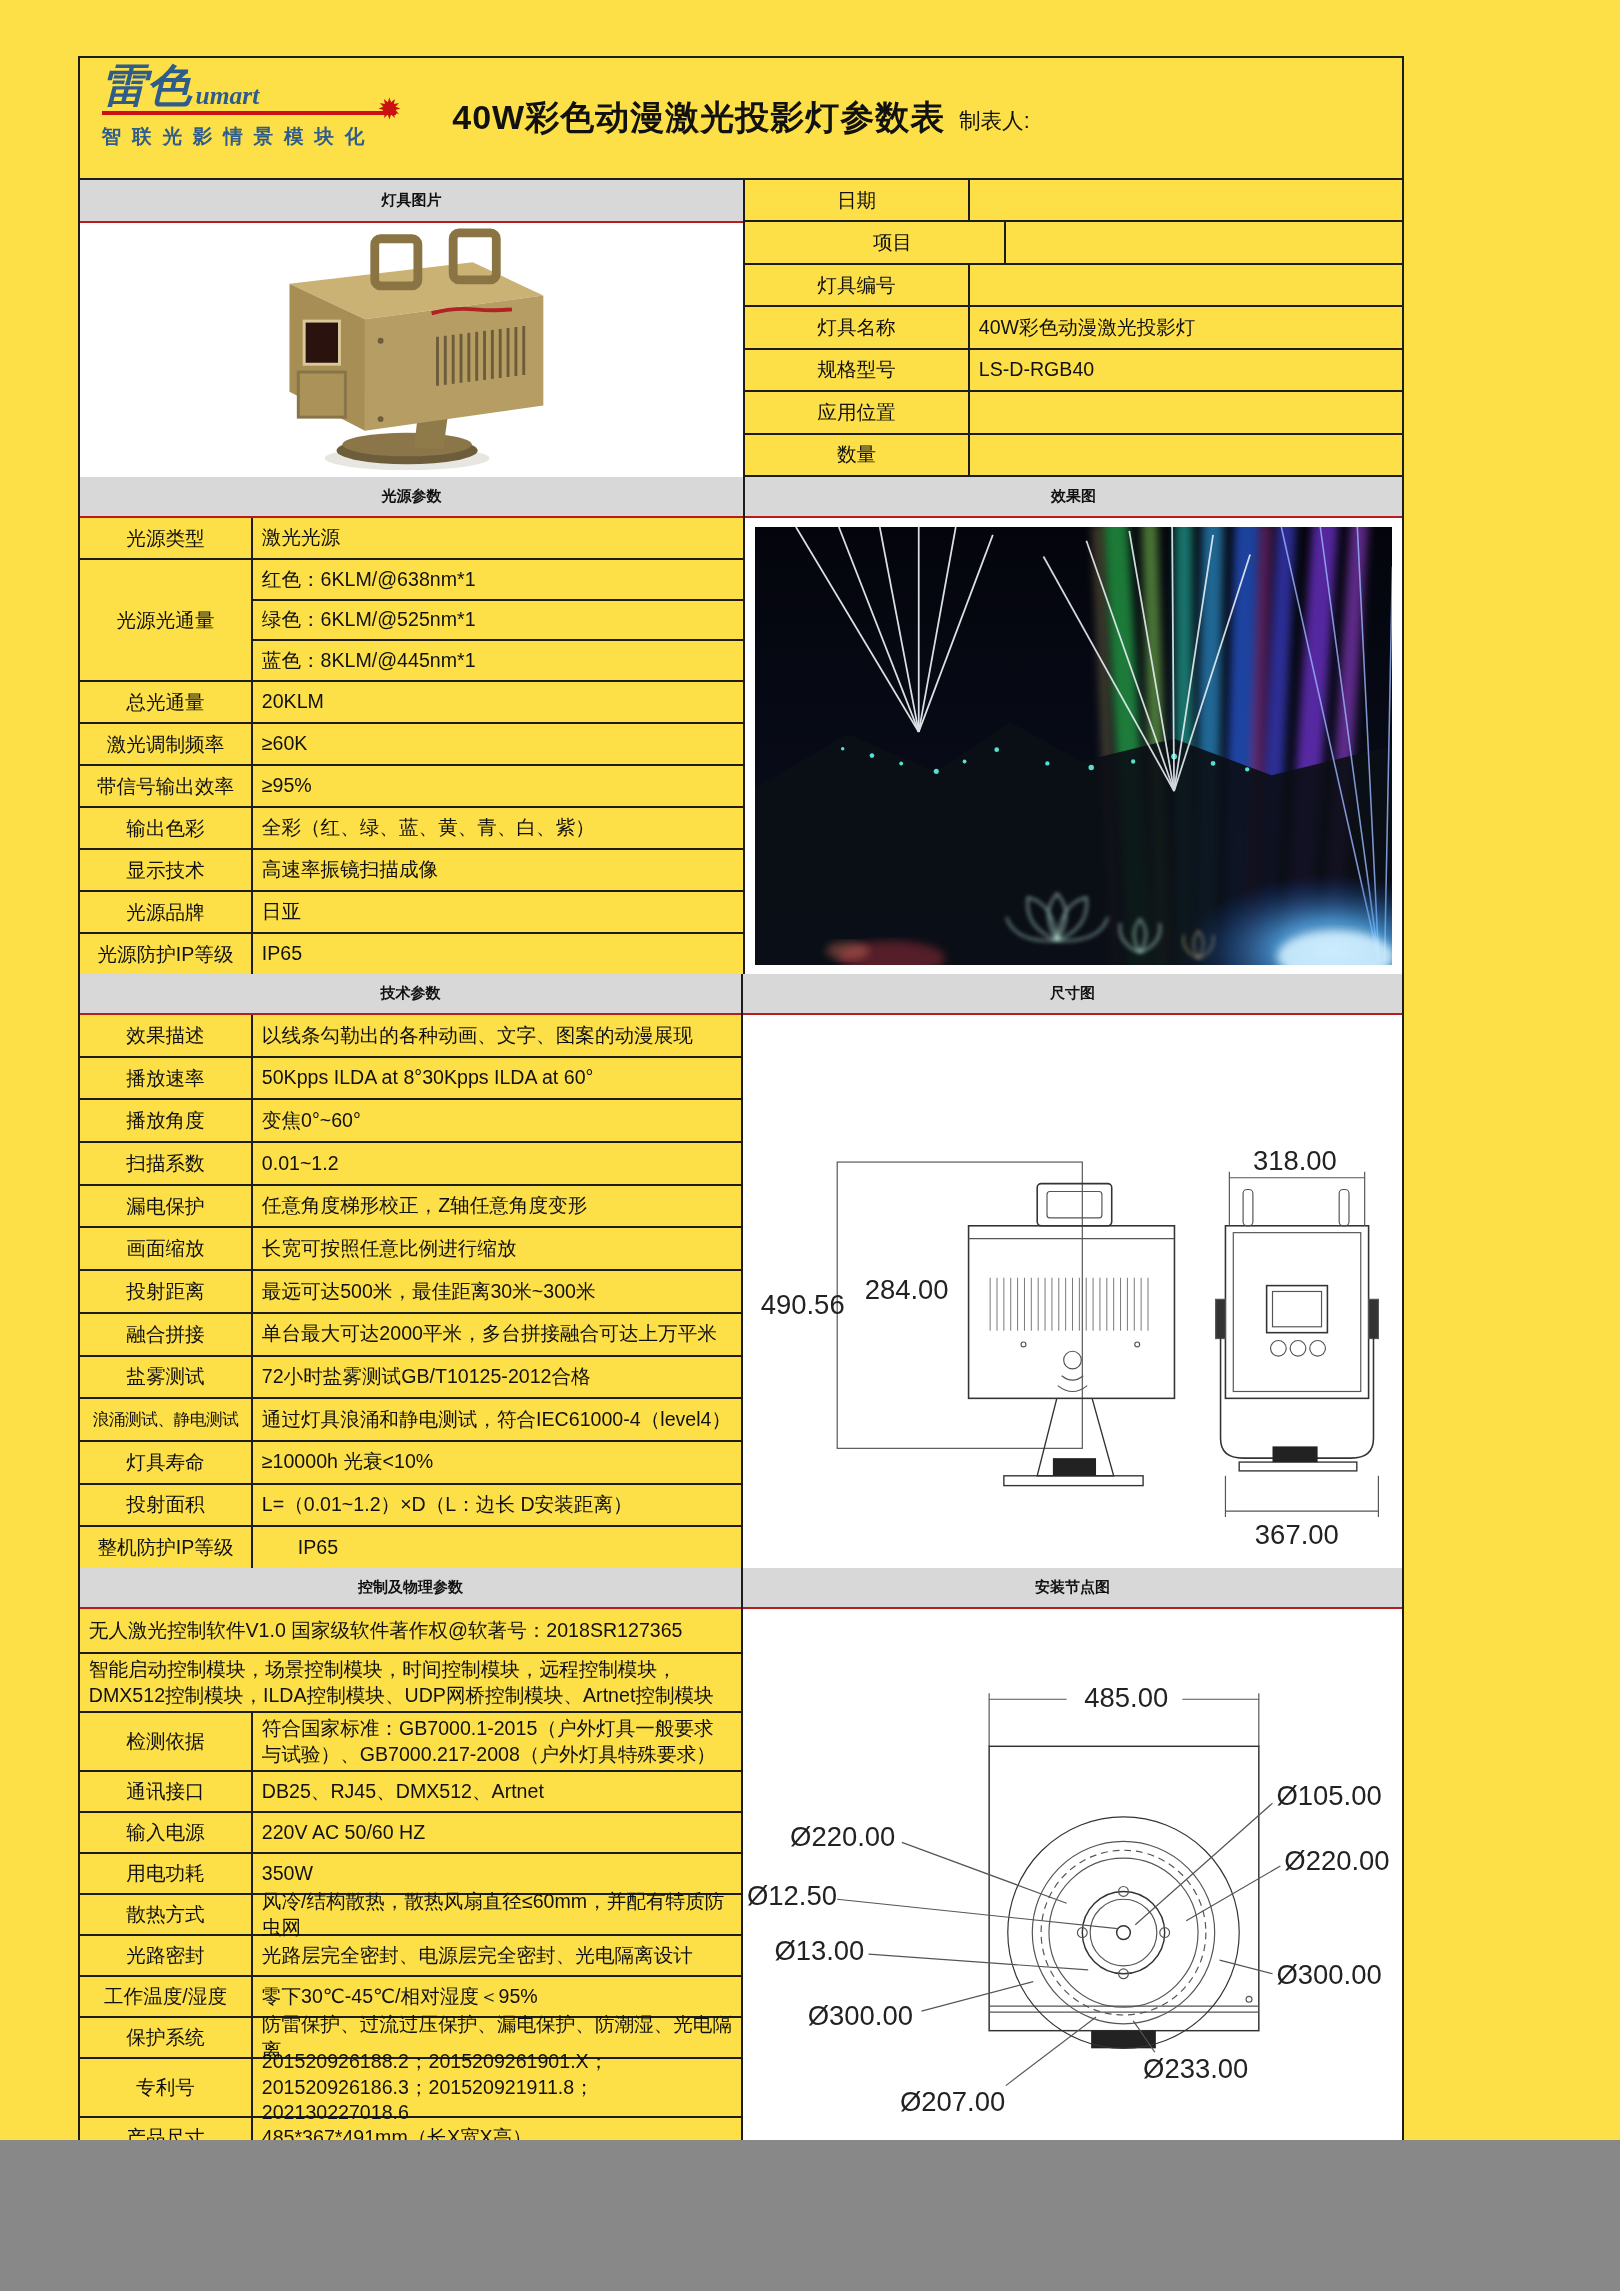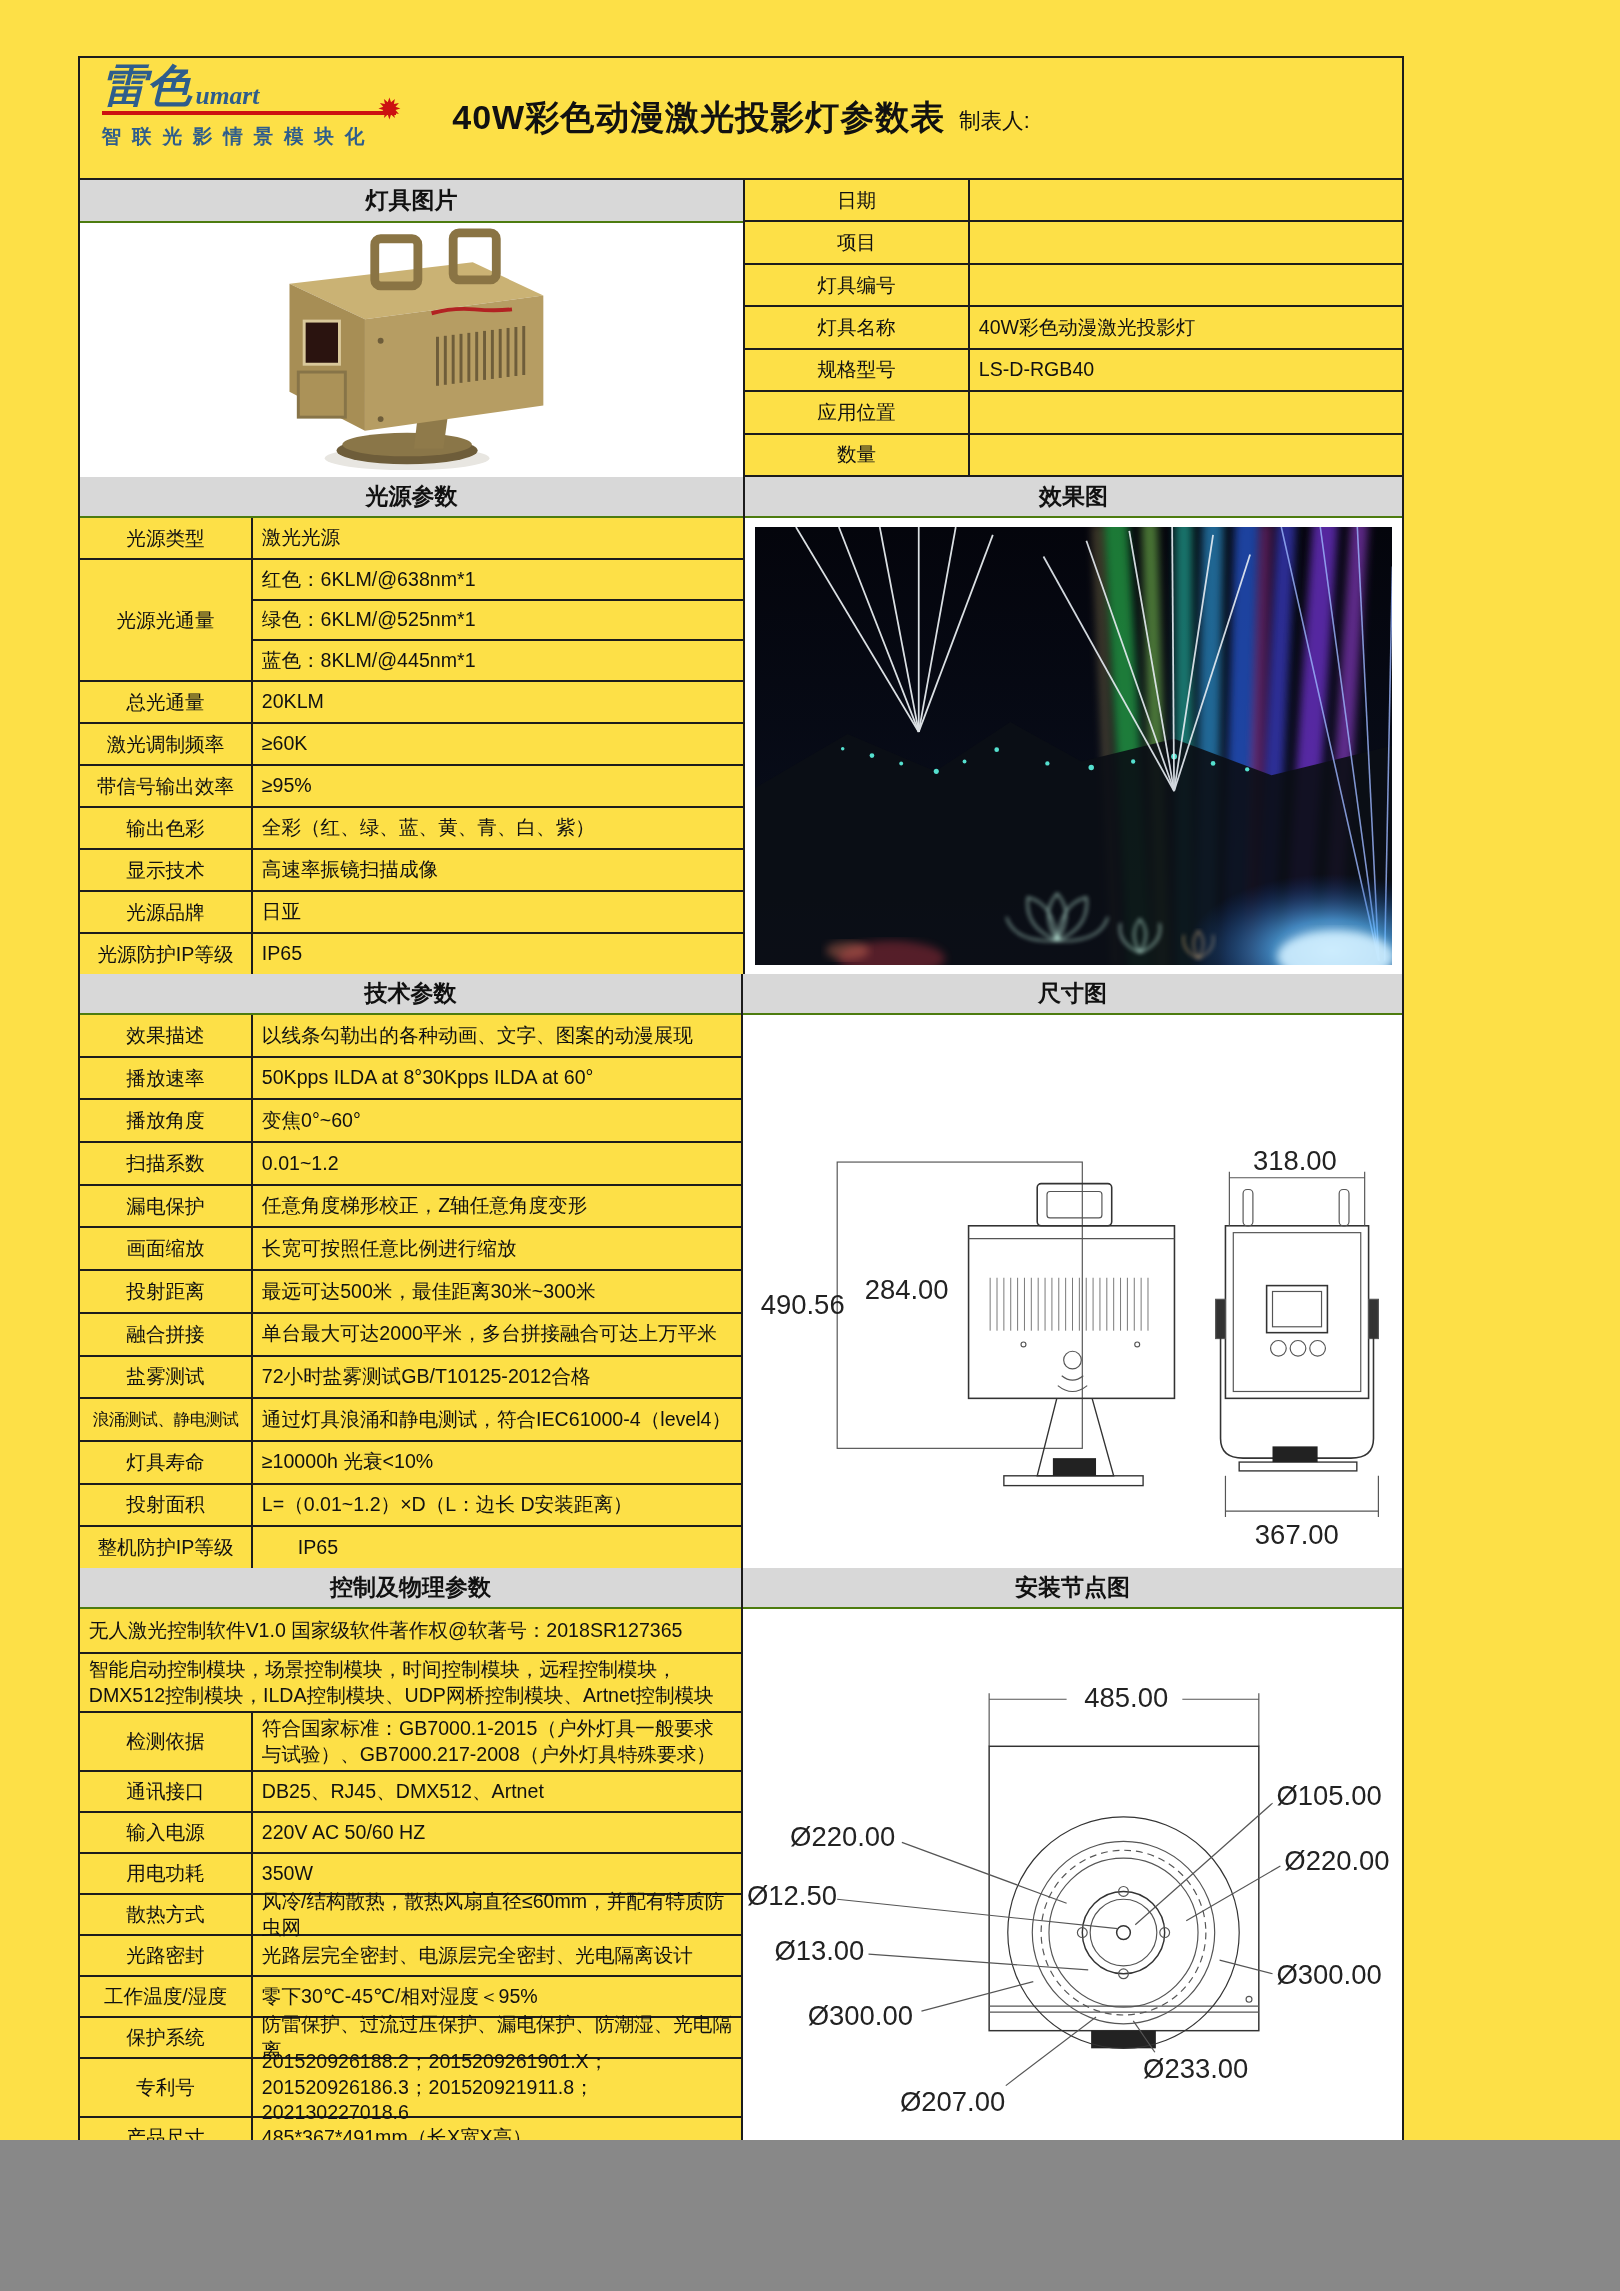--- a/index.html
+++ b/index.html
@@ -20,22 +20,22 @@
   .logo-star{position:absolute;right:-5.9px;top:-15.7px;color:#cc1111;font-size:29px;line-height:1;}
   .logo-tagline{margin-top:7.8px;font-size:19.6px;font-weight:bold;color:#2e5d8c;letter-spacing:10.8px;white-space:nowrap;}
   .title-wrap{height:100%;display:flex;align-items:center;justify-content:center;}
   .doc-title{font-size:34px;font-weight:bold;letter-spacing:1px;}
   .doc-maker{font-size:21.6px;margin-left:13.7px;margin-top:5.9px;}
 
   
   .band{display:flex;flex:none;}
   .half-l{width:665px;border-right:2.9px solid #1c1c1c;box-sizing:border-box;display:flex;flex-direction:column;}
   .half-r{flex:1;display:flex;flex-direction:column;box-sizing:border-box;}
-  .sechead{background:#d8d8d8;font-weight:bold;font-size:23px;display:flex;align-items:center;justify-content:center;
-           border-bottom:2px solid #4d7c0f;box-sizing:border-box;flex:none;}
+  .sechead{background:#d8d8d8;font-weight:bold;font-size:15px;display:flex;align-items:center;justify-content:center;
+           border-bottom:2px solid #b91c1c;box-sizing:border-box;flex:none;}
   .row{display:flex;border-bottom:2px solid #1c1c1c;box-sizing:border-box;align-items:stretch;min-height:0;}
   .row.last{border-bottom:none;}
   .lbl{width:173px;flex:none;border-right:2px solid #1c1c1c;box-sizing:border-box;
        display:flex;align-items:center;justify-content:center;text-align:center;
        font-size:19.6px;padding:0 2px;}
   .lbl.small{font-size:16.7px;letter-spacing:-0.5px;}
   .val{flex:1;display:flex;align-items:center;font-size:19.6px;padding:2px 8.8px;line-height:1.3;box-sizing:border-box;}
   .fullrow{display:flex;align-items:center;font-size:19.6px;padding:2px 8.8px;line-height:1.3;
            border-bottom:2px solid #1c1c1c;box-sizing:border-box;}
   .r-lbl{width:225px;}
@@ -103,21 +103,21 @@
             <circle cx="178" cy="116" r="3" fill="#6e5d3a"></circle>
               <circle cx="178" cy="196" r="3" fill="#6e5d3a"></circle>
           </svg>
         </div>
       </div>
       <div class="half-r">
         <div class="row" style="flex:1;">
             <div class="lbl r-lbl">日期</div>
             <div class="val"></div>
           </div>
-        <div class="row" style="flex:1;">
+        <div class="row" style="flex:1;padding-left:36px;">
             <div class="lbl r-lbl">项目</div>
             <div class="val"></div>
           </div>
         <div class="row" style="flex:1;">
             <div class="lbl r-lbl">灯具编号</div>
             <div class="val"></div>
           </div>
         <div class="row" style="flex:1;">
             <div class="lbl r-lbl">灯具名称</div>
             <div class="val">40W彩色动漫激光投影灯</div>

